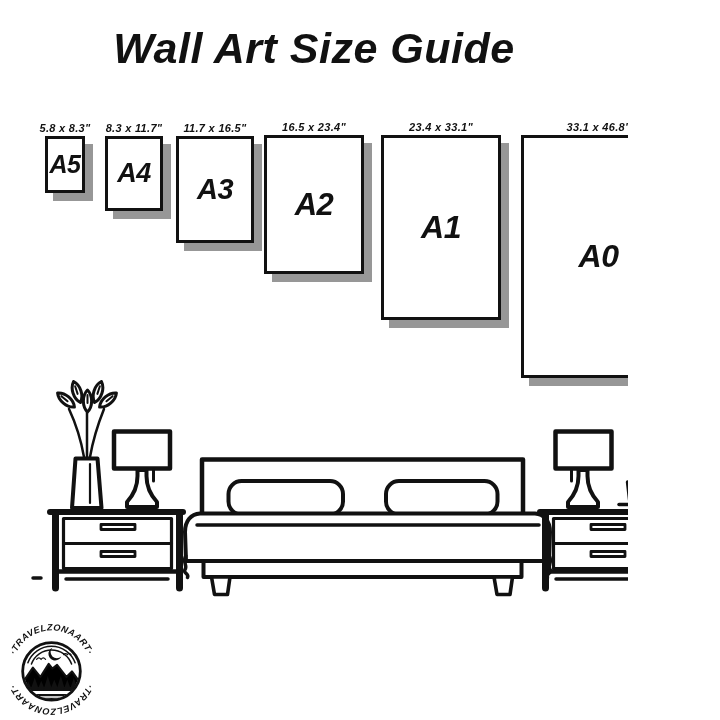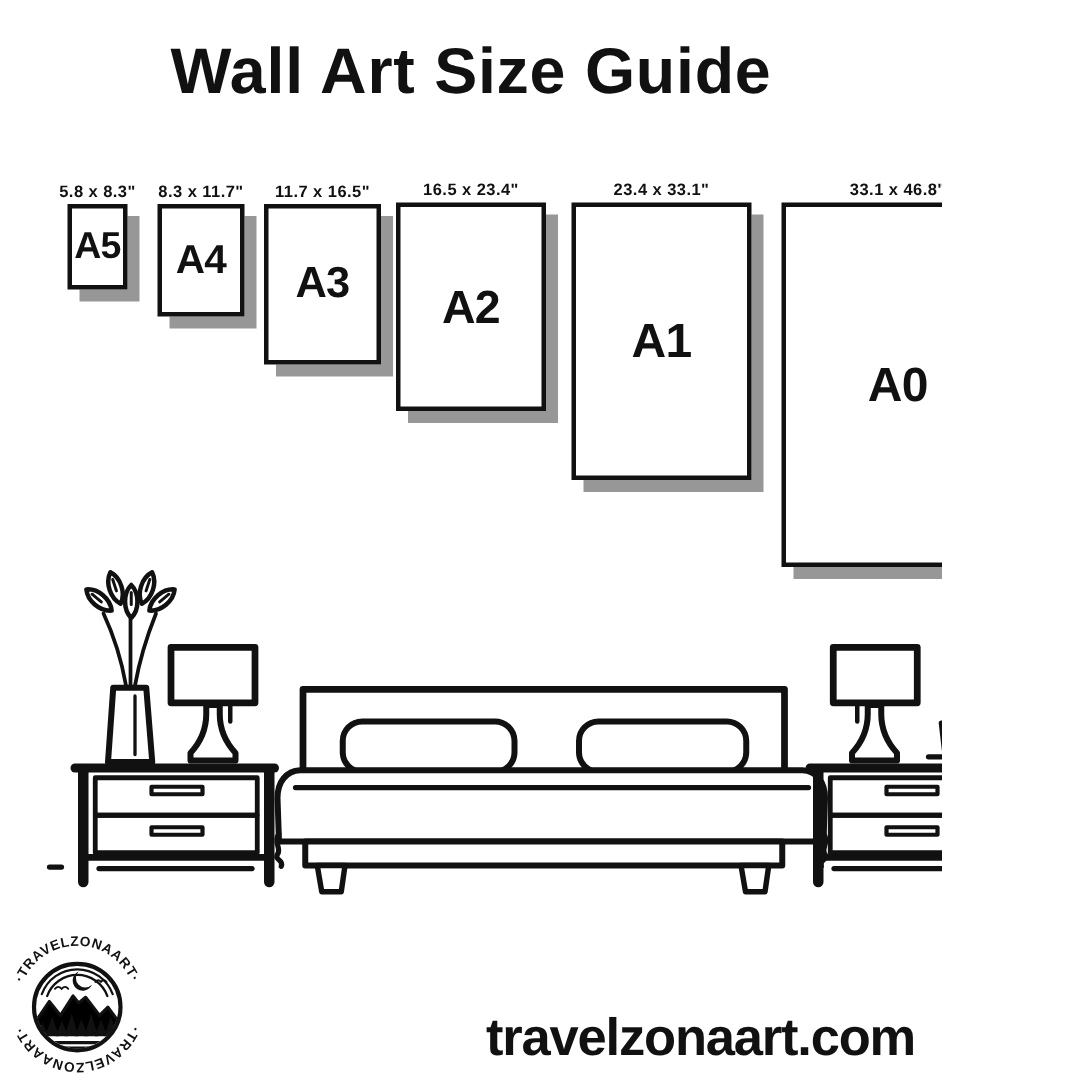--- a/index.html
+++ b/index.html
@@ -1,18 +1,18 @@
 <!DOCTYPE html>
 <html style="--ink: #111111; --paper: #ffffff; --shadow: #979797;"><head>
 <meta charset="utf-8">
 <style>
   :root{ --ink:#111111; --paper:#ffffff; --shadow:#979797; }
   html,body{margin:0;padding:0;}
   body{ background:#fff; font-family:"Liberation Sans","DejaVu Sans",sans-serif; }
-  .page{ position:relative; width:628px; height:720px; background:var(--paper,#fff); overflow:hidden; color:var(--ink,#111); }
+  .page{ position:relative; width:628px; height:720px; background:var(--paper,#fff); overflow:hidden; color:var(--ink,#111);font-style:italic; }
 
   .title{ position:absolute; top:24px; left:0; right:0; text-align:center;
           font-size:43px; font-weight:bold; letter-spacing:.5px; color:var(--ink,#111); }
 
   
   .paper{ position:absolute; box-sizing:border-box; background:var(--paper,#fff);
           border:3.5px solid var(--ink,#111); box-shadow:8px 8px 0 var(--shadow,#979797);
           display:flex; align-items:center; justify-content:center; }
   .letter{ font-weight:bold; letter-spacing:-.5px; color:var(--ink,#111); }
   .dims{ position:absolute; bottom:calc(100% + 5px); left:50%; transform:translateX(-50%);
@@ -201,15 +201,14 @@
       </g>
       <g stroke="currentColor" stroke-width="2.4">
         <path d="M29,77.5 H66"></path>
           <path d="M24,81.5 H58"></path>
           <path d="M36,85.5 H72"></path>
           <path d="M31,89.5 H52"></path>
       </g>
     </g>
   </svg>
 
-  <div class="website">travelzonaart.com</div>
 
 </div>
 
 </body></html>

